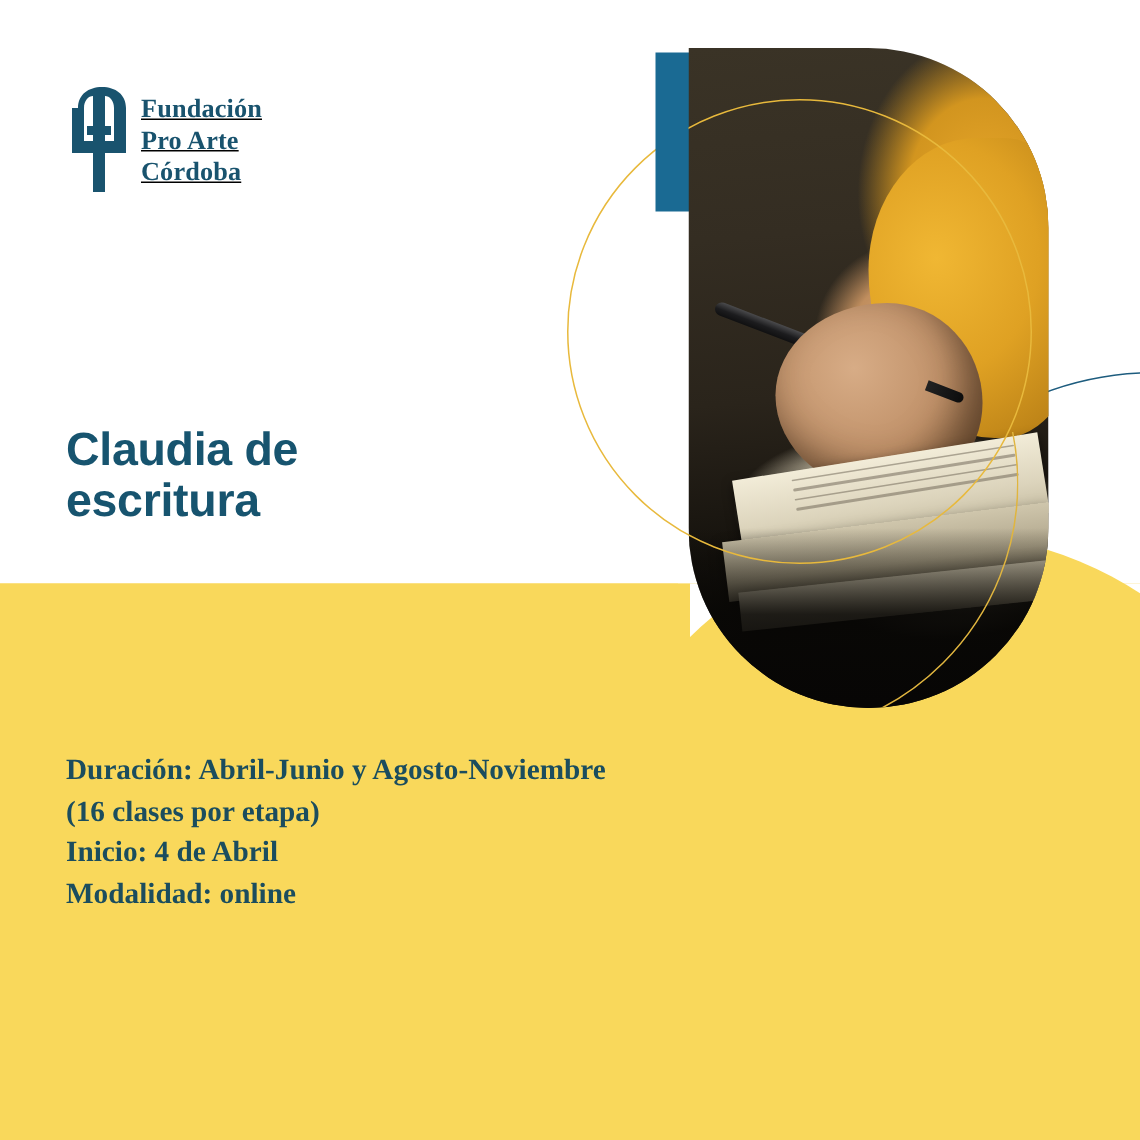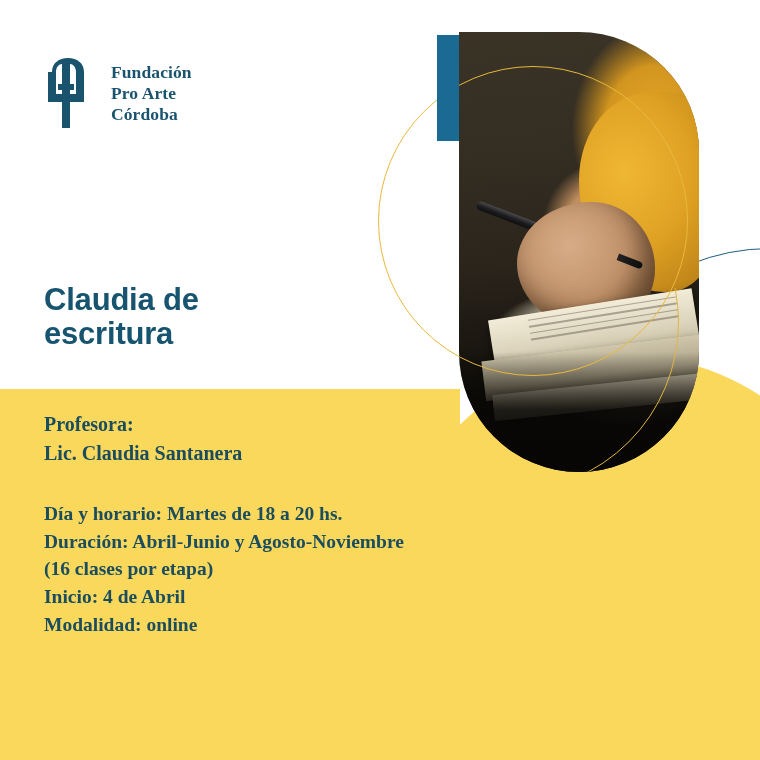--- a/index.html
+++ b/index.html
@@ -234,21 +234,22 @@
     clip-path: inset(40% 0 0 30%);
   }
 
   
   .logo {
     position: absolute;
     left: 48px;
     top: 58px;
     display: flex;
     align-items: center;
-    gap: 17px;
+    gap: 0;
+    text-decoration: underline;
   }
   .logo-mark { width: 46px; height: 70px; display: block; }
   .logo-text {
     color: #19536E;
     font-family: "Liberation Serif", "DejaVu Serif", serif;
     font-weight: 700;
     font-size: 17.5px;
     line-height: 1.2;
     letter-spacing: .1px;
   }
@@ -361,27 +362,22 @@
     </div>
   </div>
 
   <div class="headline">
   </div>
   <div class="subhead">
     <div>Claudia de</div>
     <div>escritura</div>
   </div>
 
-  <div class="teacher">
-    <div>Profesora:</div>
-    <div>Lic. Claudia Santanera</div>
-  </div>
 
   <div class="details">
-    <div>Día y horario: Martes de 18 a 20 hs.</div>
     <div>Duración: Abril-Junio y Agosto-Noviembre</div>
     <div>(16 clases por etapa)</div>
     <div>Inicio: 4 de Abril</div>
     <div>Modalidad: online</div>
   </div>
 
 
 </div>
 
 </body></html>

